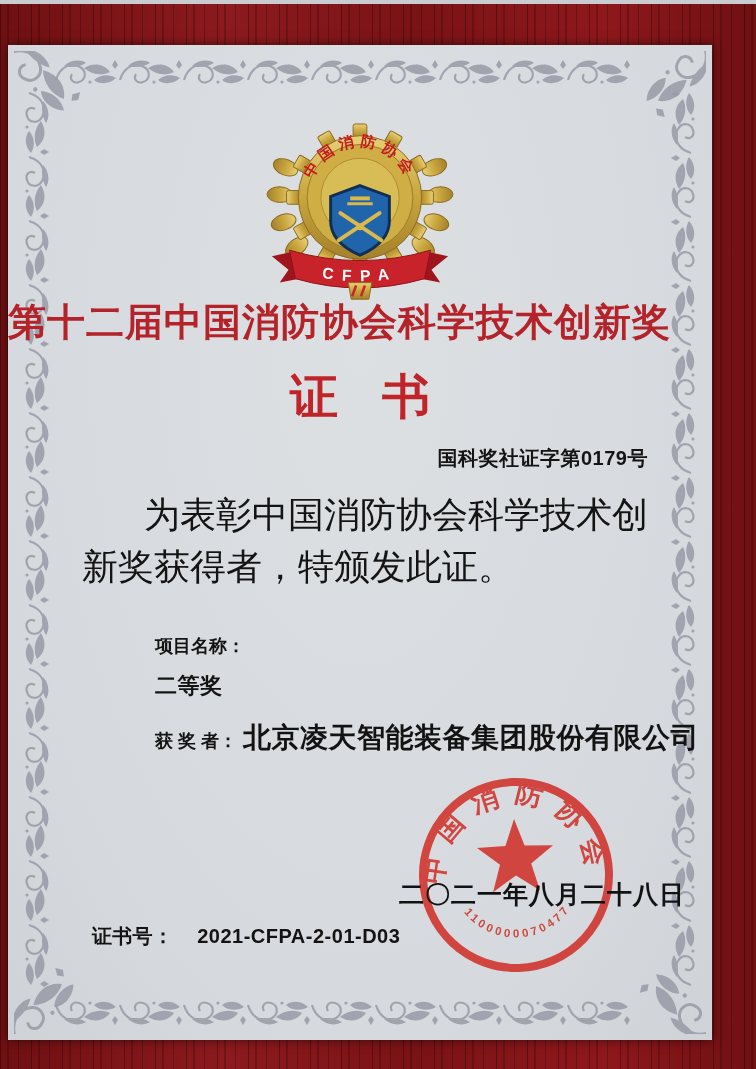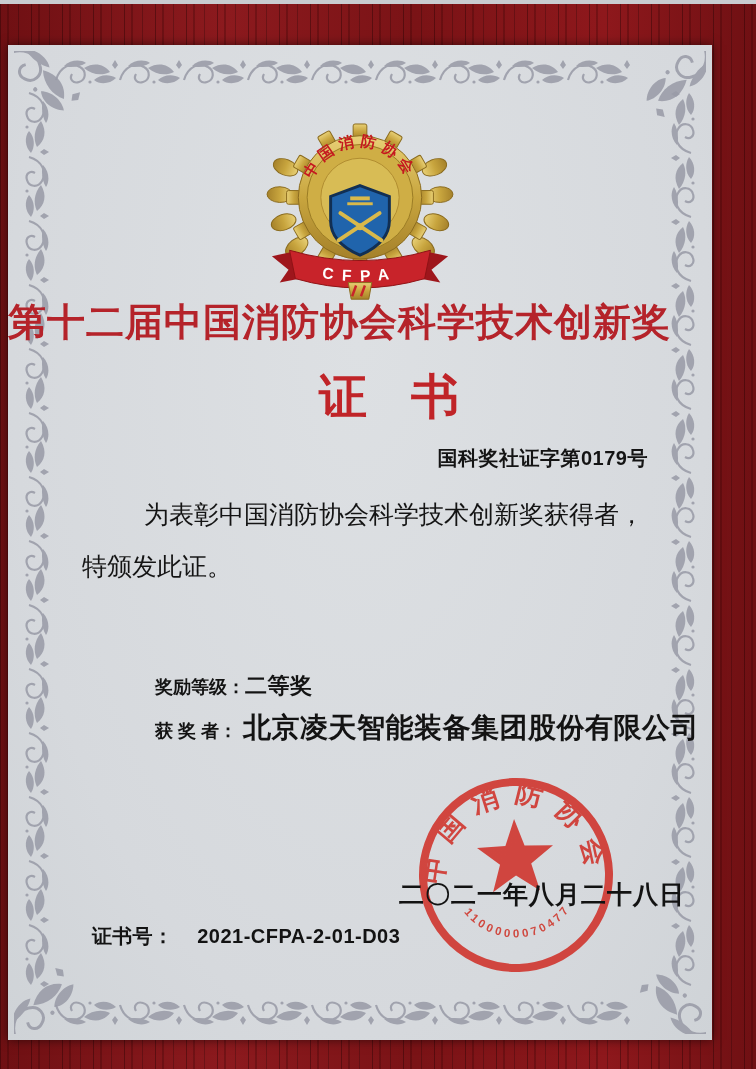--- a/index.html
+++ b/index.html
@@ -21,31 +21,31 @@
   }
   .border-svg{position:absolute;left:6px;top:6px;}
   .abs{position:absolute;}
   .award-title{
     left:0;top:252px;width:664px;text-align:left;
     font-size:38px;font-weight:900;letter-spacing:1px;color:#b5232a;
   }
   .doc-title{
     left:0;top:320px;width:704px;text-align:center;
     font-size:48px;font-weight:900;color:#c02428;
-    letter-spacing:44px;padding-left:44px;box-sizing:border-box;margin-left:29px;
+    letter-spacing:44px;padding-left:44px;box-sizing:border-box;
   }
   .issue-no{right:64px;top:400px;font-size:20px;font-weight:700;color:#141414;letter-spacing:.5px;}
   .body-text{
     left:74px;top:444px;width:582px;
     font-family:"Liberation Serif","DejaVu Serif",serif;
-    font-size:25px;line-height:52px;color:#141414;text-indent:62px;
+    font-size:36px;line-height:52px;color:#141414;text-indent:62px;
   }
   .details{left:147px;top:581px;color:#131313;}
   .drow{display:flex;align-items:baseline;height:40px;line-height:40px;}
-  .drow.gap{margin-top:2px;}
+  .drow.gap{margin-top:12px;}
   .dlabel{display:inline-block;min-width:88px;font-size:18px;font-weight:800;white-space:pre;}
   .dval{font-size:22px;font-weight:800;letter-spacing:.5px;}
   .dval.winner{font-size:28px;}
   .seal-wrap{left:406px;top:728px;width:204px;height:204px;z-index:2;}
   .date-line{left:372px;top:833px;font-size:25px;font-weight:800;color:#121212;letter-spacing:1px;z-index:5;margin-left:19px;}
   .cert-no{left:84px;top:878px;font-size:20px;font-weight:800;color:#131313;letter-spacing:.3px;}
   .cert-no .latin{font-size:20px;letter-spacing:.5px;margin-left:24px;}
   .logo-wrap{left:254px;top:78px;width:196px;height:186px;}
 </style>
 </head>
@@ -191,23 +191,23 @@
   <div class="abs award-title">第十二届中国消防协会科学技术创新奖</div>
 
   <div class="abs doc-title">证书</div>
 
   <div class="abs issue-no">国科奖社证字第0179号</div>
 
   <div class="abs body-text">为表彰中国消防协会科学技术创新奖获得者，特颁发此证。</div>
 
   <div class="abs details">
     <div class="drow">
+      <span class="dlabel">项目名称：</span>
     </div>
     <div class="drow">
-      <span class="dlabel">奖励等级：</span>
       <span class="dval">二等奖</span>
     </div>
     <div class="drow gap">
       <span class="dlabel">获 奖 者：</span>
       <span class="dval winner">北京凌天智能装备集团股份有限公司</span>
     </div>
   </div>
 
   <div class="abs seal-wrap">
     <svg width="204" height="204" viewBox="0 0 204 204">

